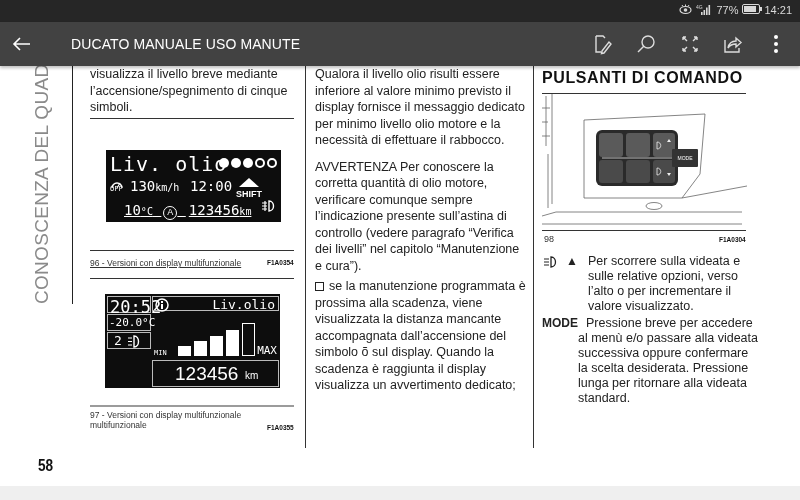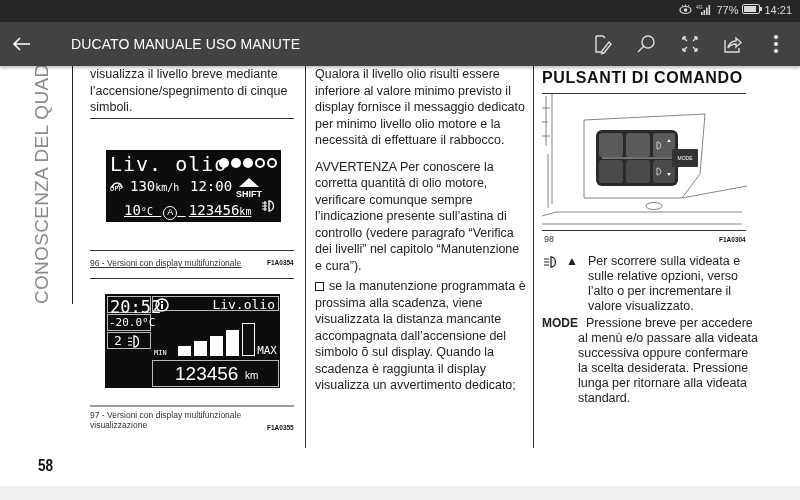--- a/index.html
+++ b/index.html
@@ -212,21 +212,21 @@
     </div>
     <div class="d2cell" style="left:46px; top:65px; width:127px; height:27px;">
       <span style="position:absolute; left:22px; top:2px; font-size:19px; font-family:'Liberation Sans',sans-serif;">123456</span>
       <span style="position:absolute; left:92px; top:9px; font-size:10px; font-family:'Liberation Sans',sans-serif;">km</span>
     </div>
   </div>
 
   <div class="rule grey" style="left:90px; top:339px; width:204px;"></div>
   <div class="caption" style="left:90px; top:344px;">
     <div>97 - Versioni con display multifunzionale</div>
-    <div>visualizzazione</div>
+    <div>multifunzionale</div>
   </div>
   <div class="code" style="left:267px; top:358px;">F1A0355</div>
 
   <div class="vsep" style="left:305px; height:382px;"></div>
 
   <div class="col" style="left:315px; width:212px;">
     <p>Qualora il livello olio risulti essere inferiore al valore minimo previsto il display fornisce il messaggio dedicato per minimo livello olio motore e la necessità di effettuare il rabbocco.</p>
     <p style="margin-top:10px;">AVVERTENZA Per conoscere la corretta quantità di olio motore, verificare comunque sempre l’indicazione presente sull’astina di controllo (vedere paragrafo “Verifica dei livelli” nel capitolo “Manutenzione e cura”).</p>
     <div style="margin-top:4px; position:relative; padding-left:0;">
       <span style="display:inline-block; width:9px; height:9px; border:1.3px solid #222; margin-right:5px; vertical-align:-1px;"></span><span>se la manutenzione programmata è prossima alla scadenza, viene visualizzata la distanza mancante accompagnata dall’accensione del simbolo õ sul display. Quando la scadenza è raggiunta il display visualizza un avvertimento dedicato;</span>

